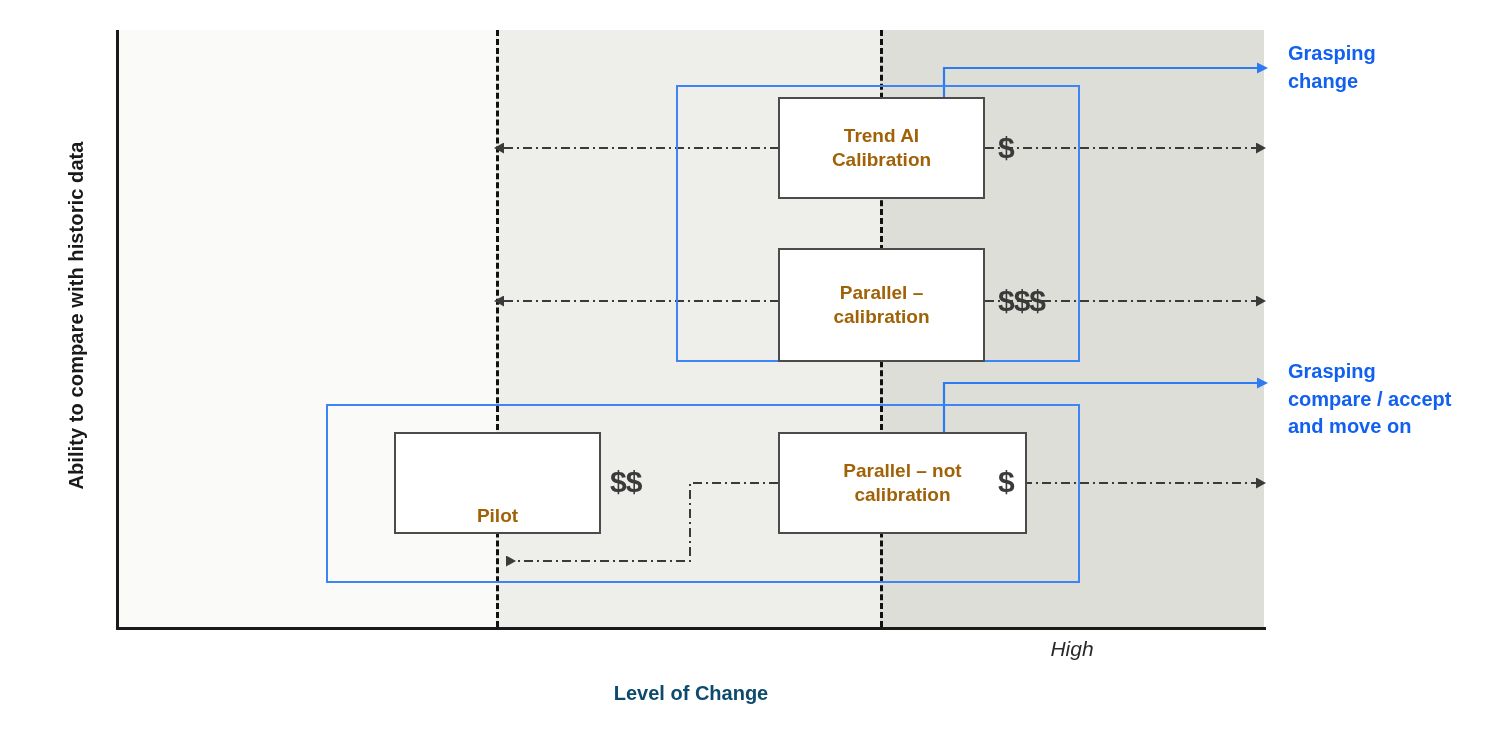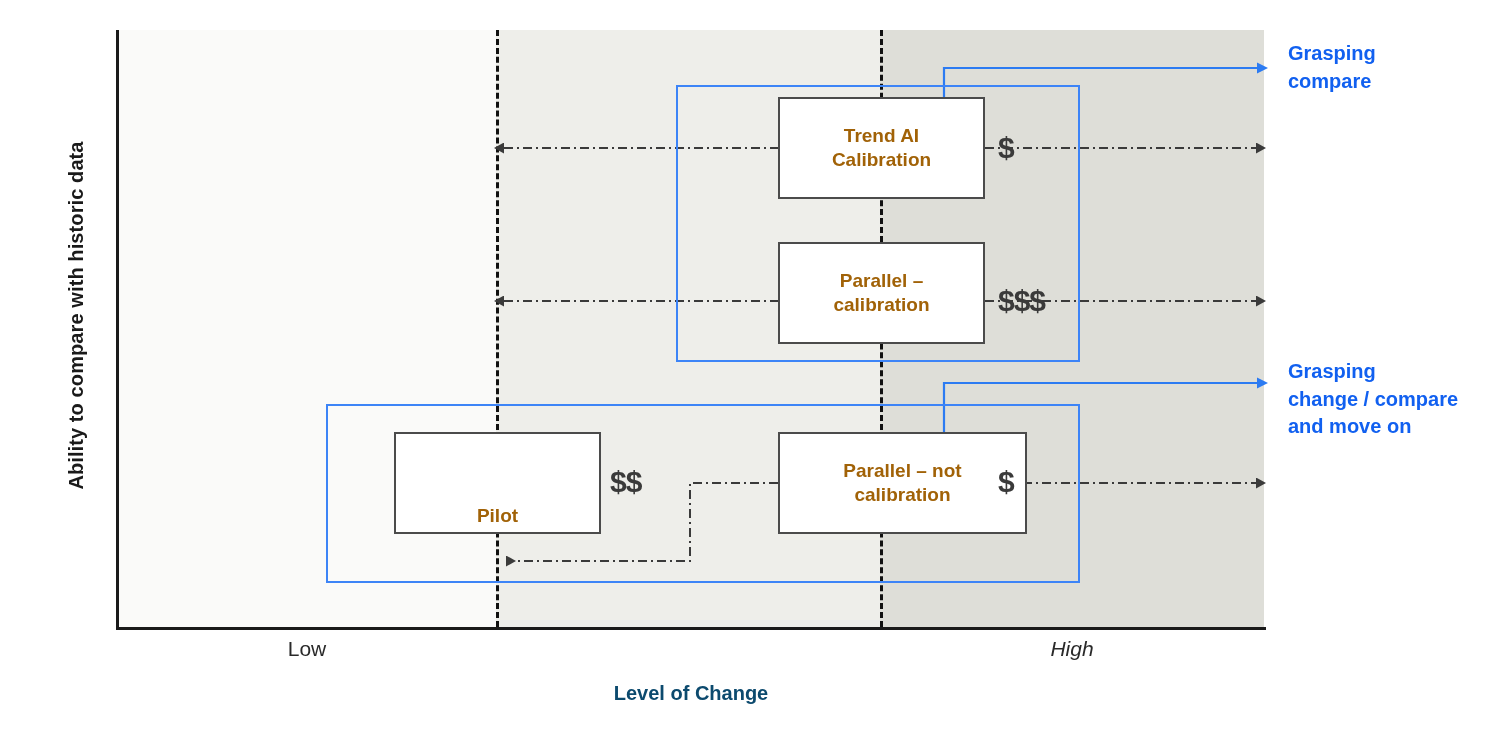--- a/index.html
+++ b/index.html
@@ -152,21 +152,20 @@
 
   <div class="vdash" style="left:496px;"></div>
   <div class="vdash" style="left:880px;"></div>
 
   <div class="axis-line-y"></div>
   <div class="axis-line-x"></div>
 
   <div class="y-axis-label">Ability to compare with historic data</div>
   <div class="x-axis-label">Level of Change</div>
 
-  <div class="tick-label" style="left:207px;">Low</div>
   <div class="tick-label" style="left:972px;font-style:italic;">High</div>
 
   <svg class="overlay">
     <defs>
       <marker id="arrL" markerWidth="11" markerHeight="11" refX="10" refY="5.5" orient="auto" markerUnits="userSpaceOnUse">
         <path d="M10,0 L10,11 L0,5.5 z" fill="#3a3a3a"></path>
       </marker>
       <marker id="arrR" markerWidth="11" markerHeight="11" refX="1" refY="5.5" orient="auto" markerUnits="userSpaceOnUse">
         <path d="M1,0 L1,11 L11,5.5 z" fill="#3a3a3a"></path>
       </marker>
@@ -205,21 +204,21 @@
   <div class="blue-frame" style="left:676px; top:85px; width:404px; height:277px;"></div>
   <div class="blue-frame" style="left:326px; top:404px; width:754px; height:179px;"></div>
 
   <div class="concept-box" style="left:778px; top:97px; width:207px; height:102px;">
     <span>
       <span>Trend AI</span><br>
       <span>Calibration</span>
     </span>
   </div>
 
-  <div class="concept-box" style="left:778px; top:242px; width:207px; height:102px;">
+  <div class="concept-box" style="left:778px; top:248px; width:207px; height:114px;">
     <span>
       <span>Parallel –</span><br>
       <span>calibration</span>
     </span>
   </div>
 
   <div class="concept-box" style="left:394px; top:432px; width:207px; height:102px;align-items:flex-end;">
     <span>Pilot</span>
   </div>
 
@@ -230,22 +229,22 @@
     </span>
   </div>
 
   <div class="cost" style="left:998px; top:131px;">$</div>
   <div class="cost" style="left:998px; top:284px;">$$$</div>
   <div class="cost" style="left:610px; top:465px;">$$</div>
   <div class="cost" style="left:998px; top:465px;">$</div>
 
   <div class="annotation" style="left:1288px; top:40px;">
     <span>Grasping</span><br>
-    <span>compare</span>
+    <span>change</span>
   </div>
 
   <div class="annotation" style="left:1288px; top:358px;">
     <span>Grasping</span><br>
-    <span>change / compare</span><br>
+    <span>compare / accept</span><br>
     <span>and move on</span>
   </div>
 
 </div>
 
 </body></html>

